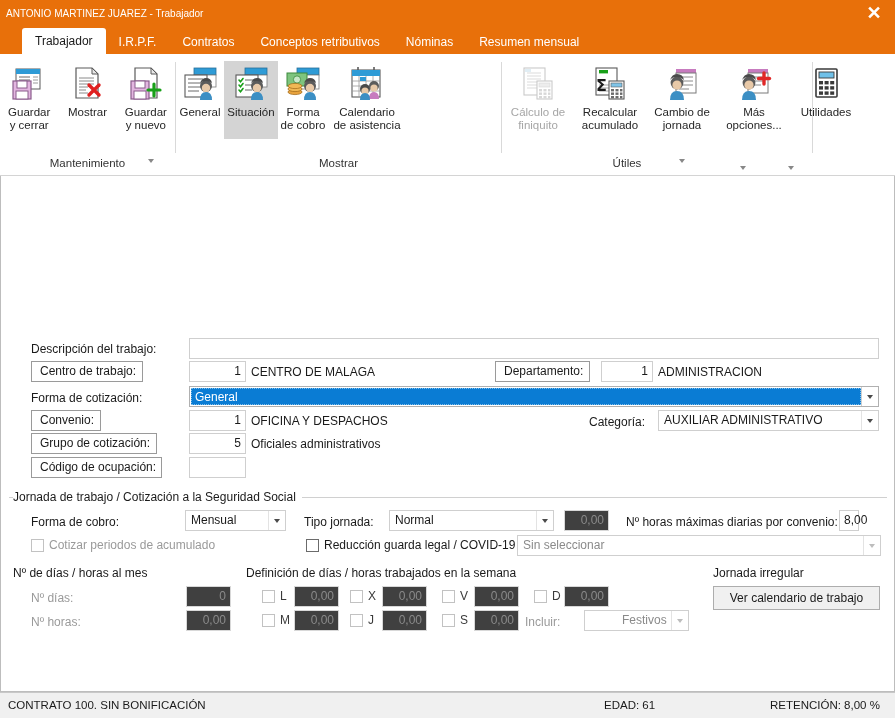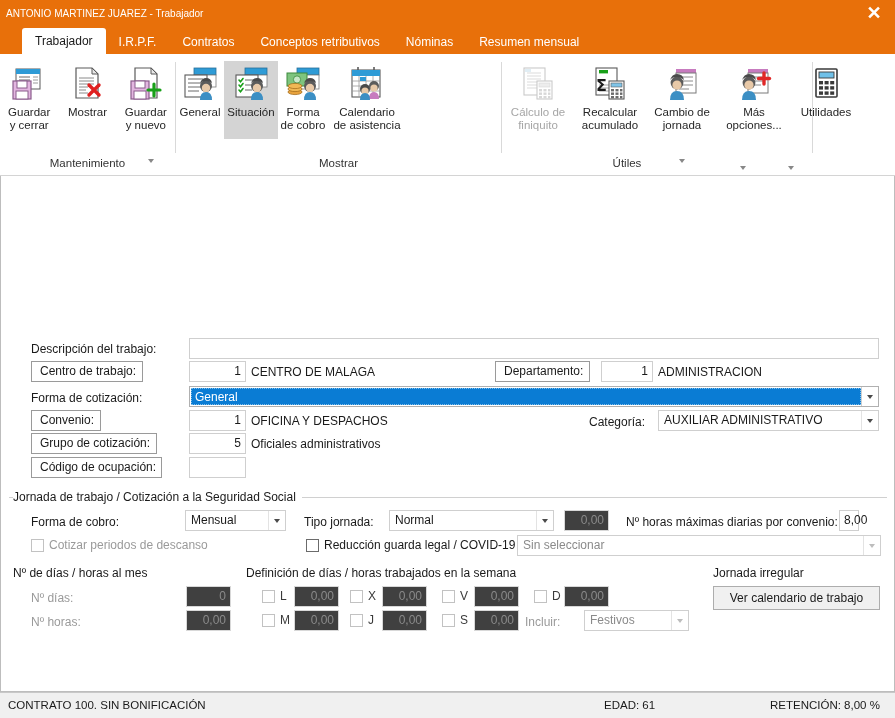--- a/index.html
+++ b/index.html
@@ -689,21 +689,21 @@
           <span class="arrow-dn"></span>
         </div>
     </div>
     <div class="abs tbox ro num" style="left:563px;top:334px;width:45px;">0,00</div>
 
     <div class="abs lbl" style="left:625px;top:339px;">Nº horas máximas diarias por convenio:</div>
     <div class="abs tbox num" style="left:838px;top:334px;width:20px;">8,00</div>
 
     <div class="abs chk dim" style="left:30px;top:362px;">
       <span class="box"></span>
-      <span class="txt">Cotizar periodos de descanso</span>
+      <span class="txt">Cotizar periodos de acumulado</span>
     </div>
 
     <div class="abs chk" style="left:305px;top:362px;">
       <span class="box"></span>
       <span class="txt">Reducción guarda legal / COVID-19</span>
     </div>
     <div class="abs combo dim" style="left:516px;top:359px;width:364px;">
       <div class="ctext">Sin seleccionar</div>
       <div class="carrow">
           <span class="arrow-dn"></span>
@@ -751,21 +751,21 @@
     </div>
     <div class="abs tbox ro num" style="left:473px;top:434px;width:45px;">0,00</div>
 
     <div class="abs chk" style="left:533px;top:413px;">
       <span class="box" style="border-color:#c2c2c2;"></span>
       <span class="txt" style="color:#3a3a3a;">D</span>
     </div>
     <div class="abs tbox ro num" style="left:563px;top:410px;width:45px;">0,00</div>
 
     <div class="abs lbl dim" style="left:524px;top:439px;">Incluir:</div>
-    <div class="abs combo dim" style="left:583px;top:434px;width:105px;">
+    <div class="abs combo dim" style="left:583px;top:434px;width:105px;padding-left:32px;">
       <div class="ctext">Festivos</div>
       <div class="carrow">
           <span class="arrow-dn"></span>
         </div>
     </div>
 
     <div class="abs grouphdr" style="left:712px;top:390px;">Jornada irregular</div>
     <div class="abs pushbtn" style="left:712px;top:410px;width:167px;">Ver calendario de trabajo</div>
 
   </div>

